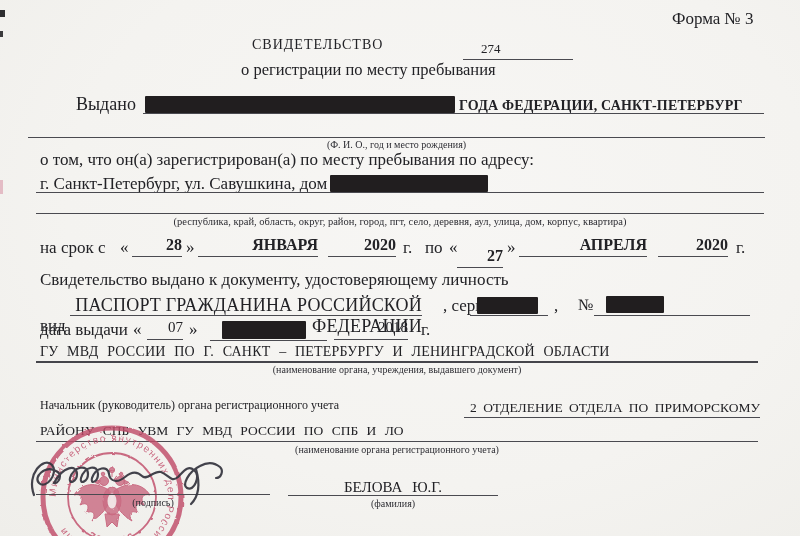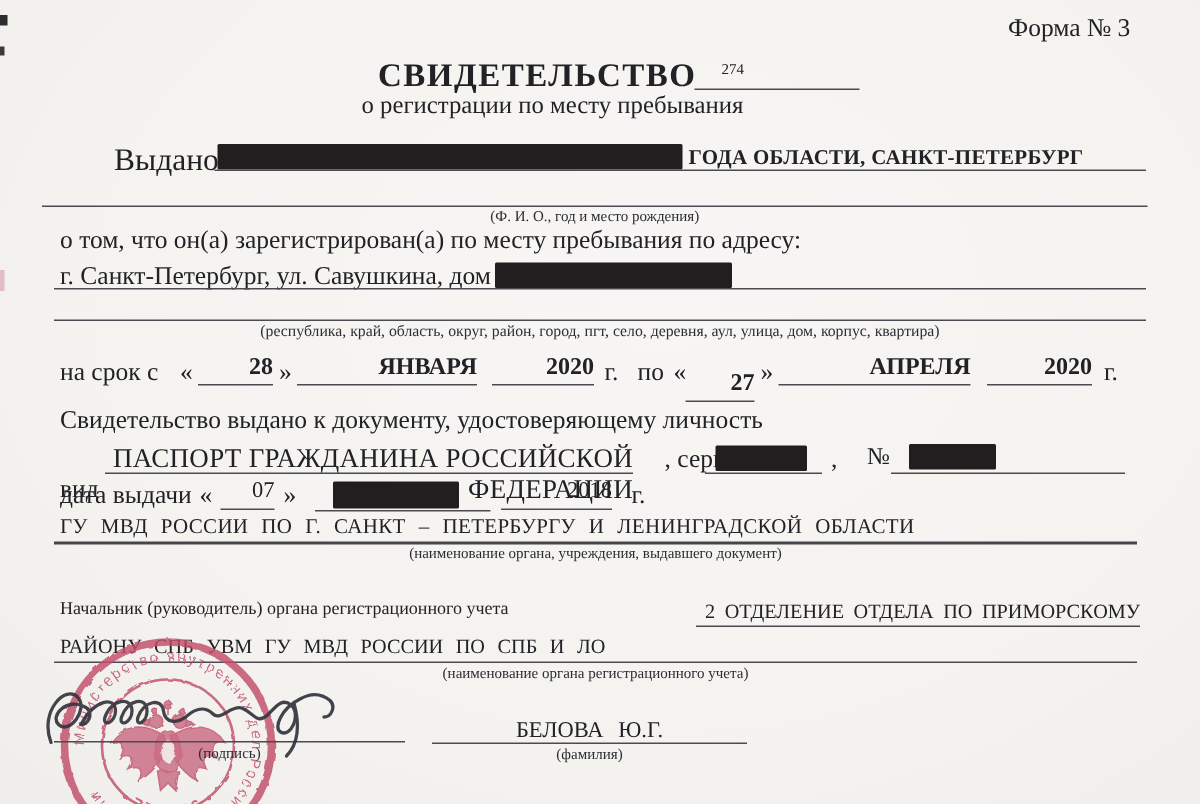--- a/index.html
+++ b/index.html
@@ -26,28 +26,28 @@
 </style>
 </head>
 <body>
 
 <div class="speck" style="left:0;top:10px;width:5px;height:7px;background:#2d2d2f;"></div>
 <div class="speck" style="left:0;top:31px;width:3px;height:6px;background:#3a3a3c;"></div>
 <div class="speck" style="left:0;top:180px;width:3px;height:14px;background:rgba(200,90,120,0.35);"></div>
 
 <div class="abs" style="left:672px;top:9px;font-size:17px;">Форма № 3</div>
 
-<div class="abs" style="left:252px;top:37px;font-size:22px;letter-spacing:1px;font-weight:bold;">СВИДЕТЕЛЬСТВО</div>
-<div class="abs" style="left:481px;top:41px;font-size:10px;">274</div>
+<div class="abs" style="left:252px;top:37px;font-size:14px;letter-spacing:1px;">СВИДЕТЕЛЬСТВО</div>
+<div class="abs" style="left:481px;top:41px;font-size:13px;">274</div>
 <div class="rule" style="left:463px;top:59px;width:110px;"></div>
 <div class="abs" style="left:241px;top:60px;font-size:16.5px;">о регистрации по месту пребывания</div>
 
-<div class="abs lbl" style="left:76px;top:94px;font-size:21px;">Выдано</div>
+<div class="abs lbl" style="left:76px;top:94px;font-size:18px;">Выдано</div>
 <div class="redact" style="left:145px;top:96px;width:310px;height:17px;"></div>
-<div class="abs" style="left:459px;top:98px;font-size:14px;font-weight:bold;letter-spacing:0.2px;">ГОДА ОБЛАСТИ, САНКТ-ПЕТЕРБУРГ</div>
+<div class="abs" style="left:459px;top:98px;font-size:14px;font-weight:bold;letter-spacing:0.2px;">ГОДА ФЕДЕРАЦИИ, САНКТ-ПЕТЕРБУРГ</div>
 <div class="rule" style="left:143px;top:113px;width:621px;"></div>
 <div class="rule" style="left:28px;top:137px;width:737px;"></div>
 <div class="cap" style="left:28px;width:737px;top:139px;">(Ф. И. О., год и место рождения)</div>
 
 <div class="abs" style="left:40px;top:150px;font-size:17px;">о том, что он(а) зарегистрирован(а) по месту пребывания по адресу:</div>
 <div class="abs" style="left:40px;top:174px;font-size:17px;">г. Санкт-Петербург, ул. Савушкина, дом</div>
 <div class="redact" style="left:330px;top:175px;width:158px;height:17px;"></div>
 <div class="rule" style="left:36px;top:192px;width:728px;"></div>
 <div class="rule" style="left:36px;top:213px;width:728px;"></div>
 <div class="cap" style="left:36px;width:728px;top:216px;font-size:10.5px;">(республика, край, область, округ, район, город, пгт, село, деревня, аул, улица, дом, корпус, квартира)</div>

